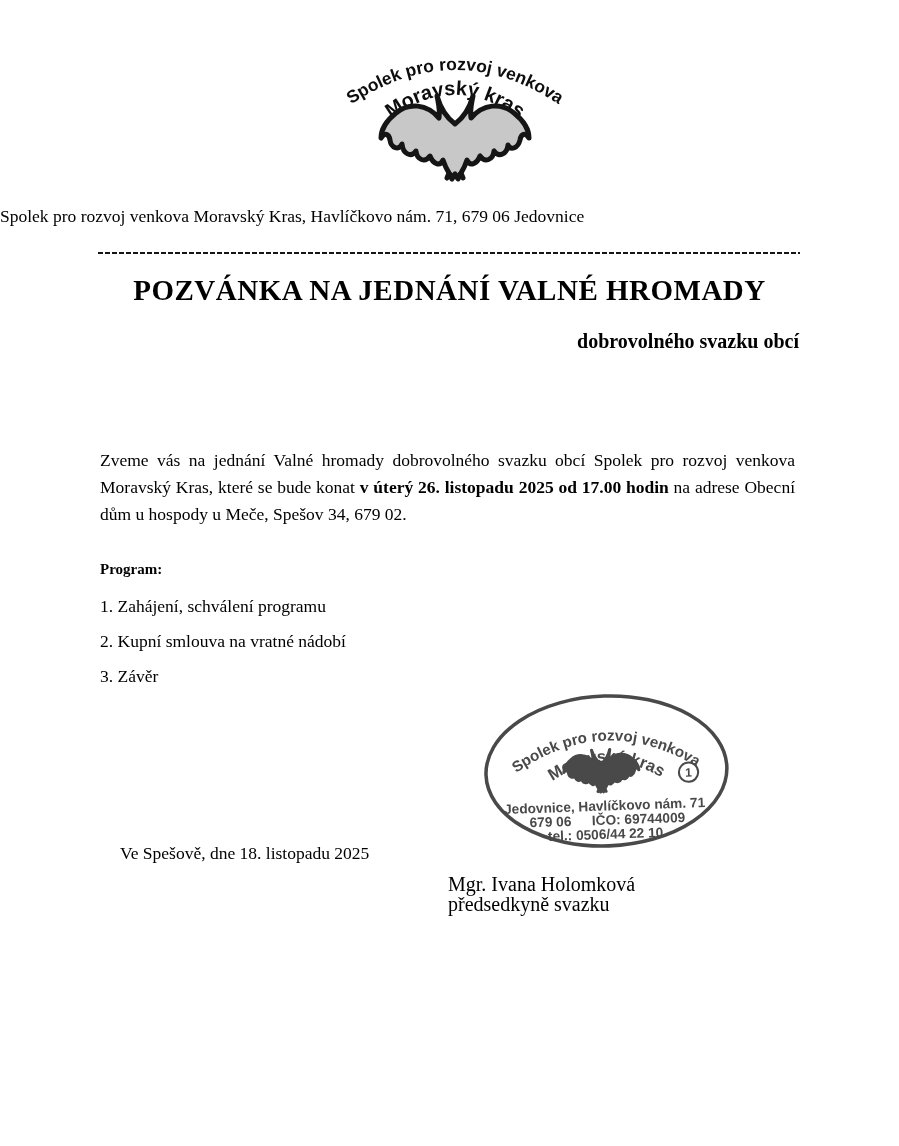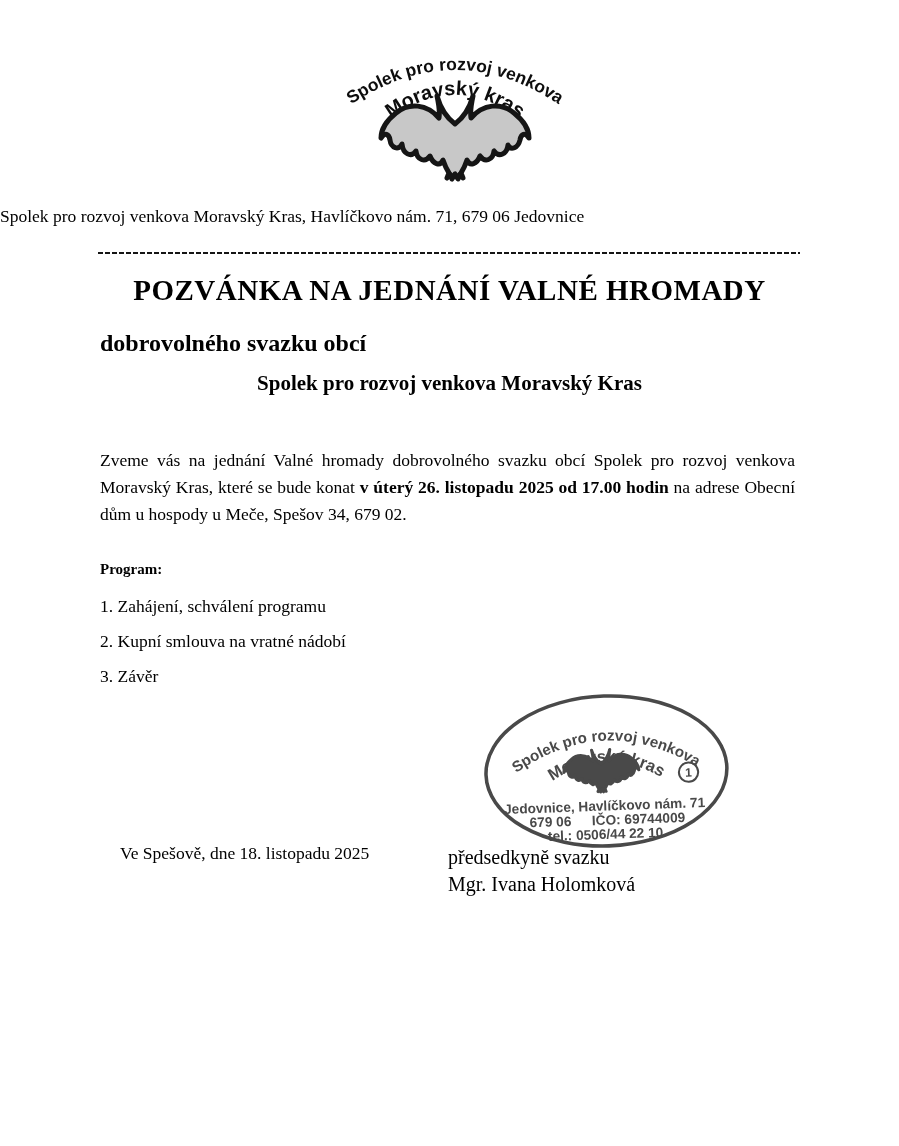--- a/index.html
+++ b/index.html
@@ -16,38 +16,38 @@
   .logo{left:325px;top:34px;width:260px;height:150px;}
   .logo svg{display:block;}
   .logo-arc{font-family:"Liberation Sans","DejaVu Sans",sans-serif;font-weight:bold;fill:#0d0d0d;}
   
   .address{left:0;top:206px;width:899px;text-align:left;font-size:17.5px;}
   .divider{left:98px;top:252px;width:702px;height:2px;
     background-image:repeating-linear-gradient(90deg,#151515 0 5px,transparent 5px 7px);}
   
   .title{left:100px;top:274px;width:699px;text-align:center;
     font-size:29px;font-weight:bold;letter-spacing:.5px;}
-  .subtitle1{left:100px;top:330px;width:699px;text-align:left;font-size:24px;font-weight:bold;}
+  .subtitle1{left:100px;top:330px;width:699px;text-align:right;font-size:20px;font-weight:bold;}
   .subtitle2{left:100px;top:371px;width:699px;text-align:center;font-size:21px;font-weight:bold;}
   
   .body-par{left:100px;top:447px;width:695px;font-size:17.5px;line-height:27px;text-align:justify;}
   .body-par b{font-weight:bold;}
   .program-label{left:100px;top:561px;font-size:15px;font-weight:bold;}
   .prog-item{left:100px;font-size:17.5px;}
   .prog-0{top:596px;}
   .prog-1{top:631px;}
   .prog-2{top:666px;}
   
   .stamp{left:479px;top:692px;width:255px;height:162px;transform:rotate(-2deg);opacity:.92;}
   .stamp-text{font-family:"Liberation Sans","DejaVu Sans",sans-serif;font-weight:bold;fill:#3a3a3a;}
   
   .date-line{left:100px;top:843px;font-size:17.5px;margin-left:20px;}
   .sig{left:448px;width:312px;text-align:left;font-size:20px;font-family:Liberation Serif, serif;}
   .sig-name{top:873px;}
-  .sig-role{top:846px;}
+  .sig-role{top:893px;}
 </style>
 </head>
 <body>
 
 <div class="page">
 
   <svg width="0" height="0" style="position:absolute">
     <defs>
       <path id="batPath" d="M112,62
         C116,76 122,84 130,90
@@ -91,21 +91,20 @@
       </g>
     </svg>
   </div>
 
   <div class="abs address">Spolek pro rozvoj venkova Moravský Kras, Havlíčkovo nám. 71, 679 06 Jedovnice</div>
 
   <div class="abs divider"></div>
 
   <div class="abs title">POZVÁNKA NA JEDNÁNÍ VALNÉ HROMADY</div>
   <div class="abs subtitle1">dobrovolného svazku obcí</div>
-  <div class="abs subtitle2">Spolek pro rozvoj venkova Moravský Kras</div>
 
   <div class="abs body-par"><span>Zveme vás na jednání Valné hromady dobrovolného svazku obcí Spolek pro rozvoj venkova Moravský Kras, které se bude konat </span><b>v úterý 26. listopadu 2025 od 17.00 hodin</b><span> na adrese Obecní dům u hospody u Meče, Spešov 34, 679 02.</span></div>
 
   <div class="abs program-label">Program:</div>
   <div class="abs prog-item prog-0">1. Zahájení, schválení programu</div>
   <div class="abs prog-item prog-1">2. Kupní smlouva na vratné nádobí</div>
   <div class="abs prog-item prog-2">3. Závěr</div>
 
   <div class="abs stamp">
     <svg width="255" height="162" viewBox="0 0 250 160">

